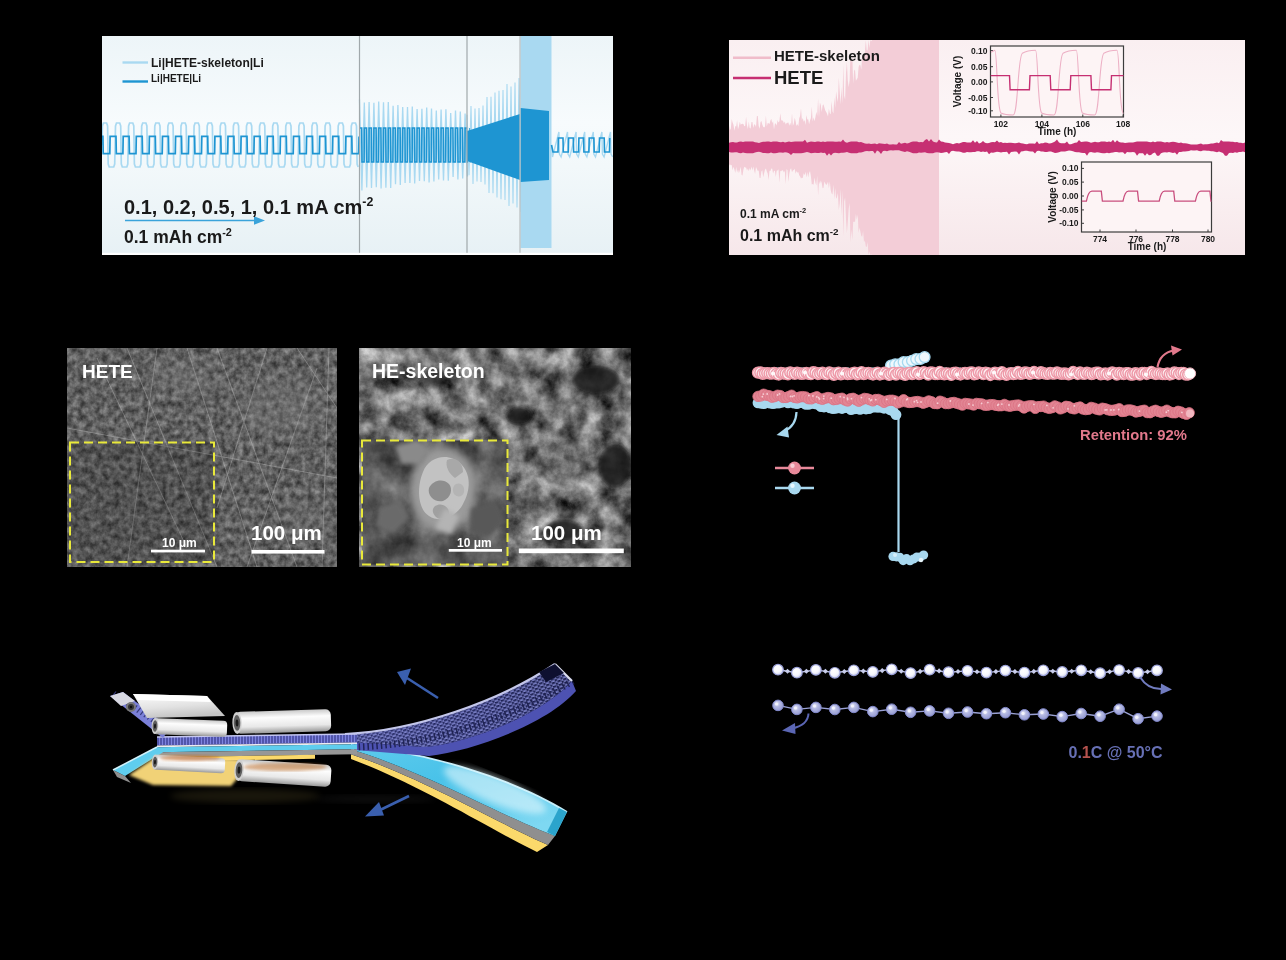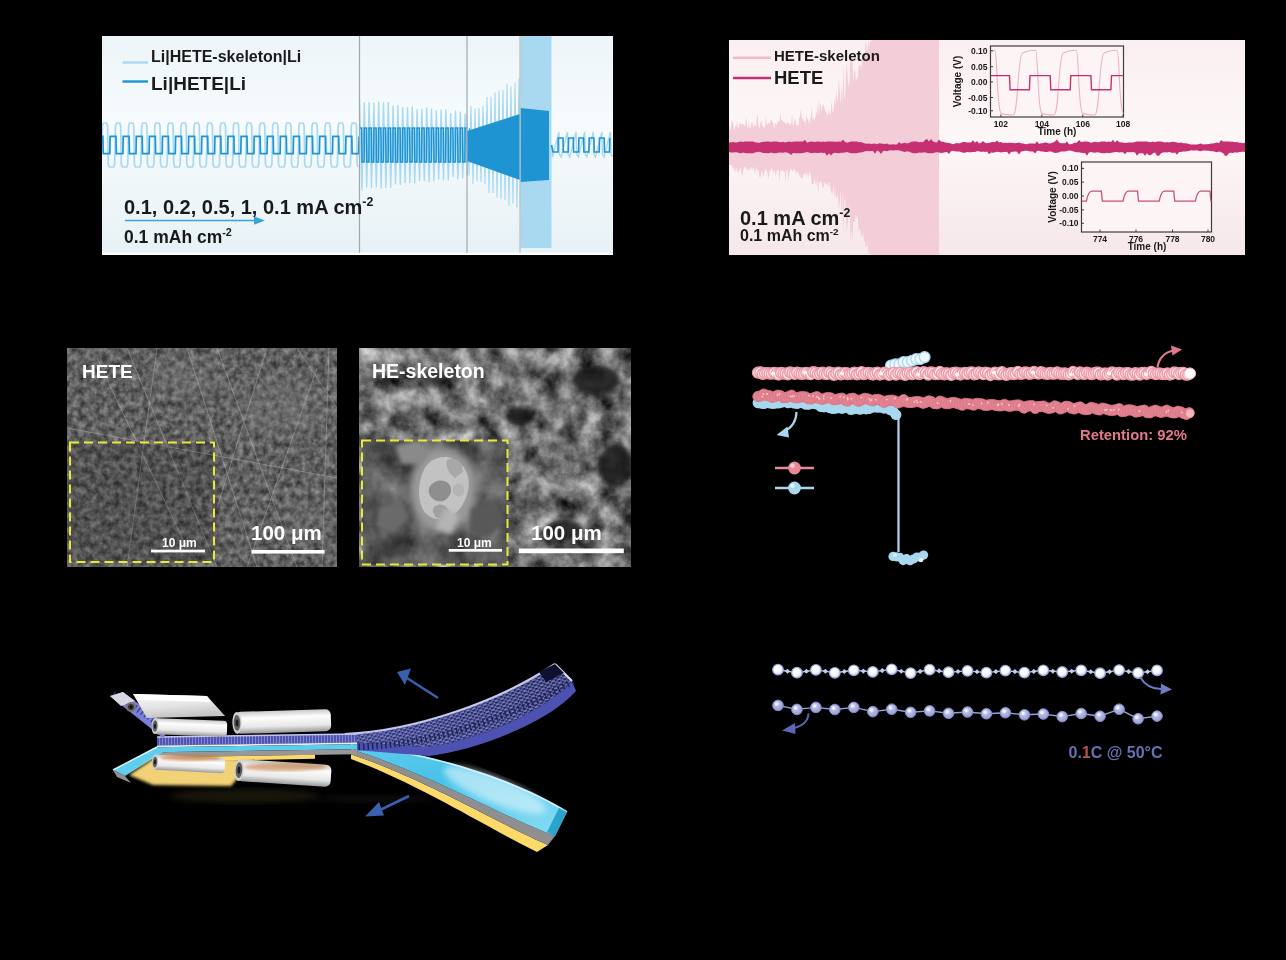--- a/index.html
+++ b/index.html
@@ -22,22 +22,22 @@
 <polyline points="449.5,109.0 451.0,116.0 456.0,116.0 456.3,102.0 461.0,102.0 461.3,116.0 466.3,116.0 466.6,102.0 471.3,102.0 471.6,116.0 476.6,116.0 476.9,102.0 481.6,102.0 481.9,116.0 486.9,116.0 487.2,102.0 491.9,102.0 492.2,116.0 497.2,116.0 497.5,102.0 502.2,102.0 502.5,116.0 507.5,116.0 507.8,102.0" fill="none" stroke="#1e95d2" stroke-width="1.6"></polyline>
 <line x1="257.5" y1="0" x2="257.5" y2="219" stroke="#a0a8ab" stroke-width="1.2"></line>
 <line x1="365" y1="0" x2="365" y2="219" stroke="#a0a8ab" stroke-width="1.2"></line>
 <line x1="418" y1="0" x2="418" y2="219" stroke="#b8bcbe" stroke-width="1.2"></line>
 <rect x="0" y="216.8" width="511" height="2.2" fill="#ffffff"></rect>
 <line x1="20.5" y1="26.5" x2="46" y2="26.5" stroke="#a9d9f1" stroke-width="2.4"></line>
 <line x1="20.5" y1="45.5" x2="46" y2="45.5" stroke="#1e95d2" stroke-width="2.4"></line>
 <line x1="23" y1="184.5" x2="153" y2="184.5" stroke="#3aa3da" stroke-width="1.6"></line>
 <path d="M152,180.2 L163,184.5 L152,188.8 Z" fill="#3aa3da"></path>
 </svg>
-    <div class="abs blk" style="left:49px;top:12px;font-size:16px">Li|HETE-skeleton|Li</div>
-    <div class="abs blk" style="left:49px;top:37px;font-size:19px">Li|HETE|Li</div>
+    <div class="abs blk" style="left:49px;top:20px;font-size:12px">Li|HETE-skeleton|Li</div>
+    <div class="abs blk" style="left:49px;top:37px;font-size:10px">Li|HETE|Li</div>
     <div class="abs blk" style="left:22px;top:159px;font-size:20px">0.1, 0.2, 0.5, 1, 0.1 mA cm<sup>-2</sup></div>
     <div class="abs blk" style="left:22px;top:190px;font-size:17.5px">0.1 mAh cm<sup>-2</sup></div>
   </div>
 <div class="abs" style="left:729px;top:40px;width:516px;height:215px;background:linear-gradient(180deg,#faeff1 0%,#fdf7f8 45%,#f9edef 80%,#f6e7ea 100%)">
     <svg width="516" height="215" viewBox="0 0 516 215" style="position:absolute;left:0;top:0">
       <polygon points="0.0,85.2 0.9,90.0 1.8,88.8 2.7,79.1 3.6,82.6 4.5,84.7 5.4,90.7 6.3,86.0 7.2,86.4 8.1,80.3 9.0,89.3 9.9,86.2 10.8,81.8 11.7,84.7 12.6,84.0 13.5,83.7 14.4,83.9 15.3,86.3 16.2,85.8 17.1,76.7 18.0,85.2 18.9,89.0 19.8,81.6 20.7,88.1 21.6,88.5 22.5,81.9 23.4,82.0 24.3,88.0 25.2,84.3 26.1,84.8 27.0,87.1 27.9,76.0 28.8,76.0 29.7,86.0 30.6,88.8 31.5,82.0 32.4,81.1 33.3,84.4 34.2,86.7 35.1,87.4 36.0,86.6 36.9,75.4 37.8,86.6 38.7,83.1 39.6,83.3 40.5,83.9 41.4,80.6 42.3,78.7 43.2,82.9 44.1,81.2 45.0,89.6 45.9,83.6 46.8,83.6 47.7,85.6 48.6,79.9 49.5,82.6 50.4,81.2 51.3,73.3 52.2,80.2 53.1,80.4 54.0,80.7 54.9,83.3 55.8,81.4 56.7,84.4 57.6,83.1 58.5,82.8 59.4,82.6 60.3,85.7 61.2,82.7 62.1,85.7 63.0,73.0 63.9,85.7 64.8,83.5 65.7,77.8 66.6,81.0 67.5,85.9 68.4,83.9 69.3,86.2 70.2,78.3 71.1,76.1 72.0,68.2 72.9,80.0 73.8,78.1 74.7,81.8 75.6,80.1 76.5,85.0 77.4,74.9 78.3,79.5 79.2,79.2 80.1,84.3 81.0,80.5 81.9,77.9 82.8,66.6 83.7,81.4 84.6,77.2 85.5,81.2 86.4,77.3 87.3,71.7 88.2,75.7 89.1,58.4 90.0,77.4 90.9,62.4 91.8,64.9 92.7,72.0 93.6,65.4 94.5,64.2 95.4,67.6 96.3,70.5 97.2,72.1 98.1,73.8 99.0,76.4 99.9,68.4 100.8,73.3 101.7,74.3 102.6,61.1 103.5,71.2 104.4,73.5 105.3,57.3 106.2,68.1 107.1,51.3 108.0,57.4 108.9,62.1 109.8,37.4 110.7,51.2 111.6,64.4 112.5,47.1 113.4,63.8 114.3,24.2 115.2,55.7 116.1,59.5 117.0,32.8 117.9,22.1 118.8,40.5 119.7,47.2 120.6,40.3 121.5,12.7 122.4,22.6 123.3,16.1 124.2,43.7 125.1,30.8 126.0,29.6 126.9,40.8 127.8,39.3 128.7,37.8 129.6,27.1 130.5,24.8 131.4,25.2 132.3,29.6 133.2,15.2 134.1,18.3 135.0,19.3 135.9,11.5 136.8,0.0 137.7,9.9 138.6,10.6 139.5,0.0 140.4,8.1 141.3,0.0 142.2,1.3 143.1,0.0 144.0,0.0 144.9,0.0 145.8,0.0 146.7,0.0 147.6,0.0 148.5,0.0 149.4,0.0 150.3,0.0 151.2,0.0 152.1,0.0 153.0,0.0 153.9,0.0 154.8,0.0 155.7,0.0 156.6,0.0 157.5,0.0 158.4,0.0 159.3,0.0 160.2,0.0 161.1,0.0 162.0,0.0 162.9,0.0 163.8,0.0 164.7,0.0 165.6,0.0 166.5,0.0 167.4,0.0 168.3,0.0 169.2,0.0 170.1,0.0 171.0,0.0 171.9,0.0 172.8,0.0 173.7,0.0 174.6,0.0 175.5,0.0 176.4,0.0 177.3,0.0 178.2,0.0 179.1,0.0 180.0,0.0 180.9,0.0 181.8,0.0 182.7,0.0 183.6,0.0 184.5,0.0 185.4,0.0 186.3,0.0 187.2,0.0 188.1,0.0 189.0,0.0 189.9,0.0 190.8,0.0 191.7,0.0 192.6,0.0 193.5,0.0 194.4,0.0 195.3,0.0 196.2,0.0 197.1,0.0 198.0,0.0 198.9,0.0 199.8,0.0 200.7,0.0 201.6,0.0 202.5,0.0 203.4,0.0 204.3,0.0 205.2,0.0 206.1,0.0 207.0,0.0 207.9,0.0 208.8,0.0 209.7,0.0 210.0,0.0 210.0,215.0 209.7,215.0 208.8,215.0 207.9,215.0 207.0,215.0 206.1,215.0 205.2,215.0 204.3,215.0 203.4,215.0 202.5,215.0 201.6,215.0 200.7,215.0 199.8,215.0 198.9,215.0 198.0,215.0 197.1,215.0 196.2,215.0 195.3,215.0 194.4,215.0 193.5,215.0 192.6,215.0 191.7,215.0 190.8,215.0 189.9,215.0 189.0,215.0 188.1,215.0 187.2,215.0 186.3,215.0 185.4,215.0 184.5,215.0 183.6,215.0 182.7,215.0 181.8,215.0 180.9,215.0 180.0,215.0 179.1,215.0 178.2,215.0 177.3,215.0 176.4,215.0 175.5,215.0 174.6,215.0 173.7,215.0 172.8,215.0 171.9,215.0 171.0,215.0 170.1,215.0 169.2,215.0 168.3,215.0 167.4,215.0 166.5,215.0 165.6,215.0 164.7,215.0 163.8,215.0 162.9,215.0 162.0,215.0 161.1,215.0 160.2,215.0 159.3,215.0 158.4,215.0 157.5,215.0 156.6,215.0 155.7,215.0 154.8,215.0 153.9,215.0 153.0,215.0 152.1,215.0 151.2,215.0 150.3,215.0 149.4,215.0 148.5,215.0 147.6,215.0 146.7,215.0 145.8,215.0 144.9,215.0 144.0,215.0 143.1,215.0 142.2,214.6 141.3,215.0 140.4,211.4 139.5,215.0 138.6,201.9 137.7,206.9 136.8,206.4 135.9,200.6 135.0,202.2 134.1,191.0 133.2,196.7 132.3,196.0 131.4,191.7 130.5,187.4 129.6,192.9 128.7,174.4 127.8,179.7 126.9,173.7 126.0,182.1 125.1,181.5 124.2,182.1 123.3,200.1 122.4,189.6 121.5,202.5 120.6,162.9 119.7,168.9 118.8,181.9 117.9,193.2 117.0,179.6 116.1,157.5 115.2,161.4 114.3,196.7 113.4,150.3 112.5,176.1 111.6,148.9 110.7,163.4 109.8,170.1 108.9,153.1 108.0,157.3 107.1,158.7 106.2,148.0 105.3,159.2 104.4,144.6 103.5,154.4 102.6,153.4 101.7,149.9 100.8,141.6 99.9,148.5 99.0,141.7 98.1,144.0 97.2,145.0 96.3,143.6 95.4,141.6 94.5,147.8 93.6,148.2 92.7,143.1 91.8,140.4 90.9,144.0 90.0,141.3 89.1,155.4 88.2,135.8 87.3,145.5 86.4,142.8 85.5,137.4 84.6,144.7 83.7,143.9 82.8,144.6 81.9,136.2 81.0,131.0 80.1,133.0 79.2,137.5 78.3,131.9 77.4,137.6 76.5,131.7 75.6,135.2 74.7,133.3 73.8,138.0 72.9,137.7 72.0,138.6 71.1,136.4 70.2,135.2 69.3,131.9 68.4,132.8 67.5,130.9 66.6,133.7 65.7,128.8 64.8,130.1 63.9,130.5 63.0,132.2 62.1,128.3 61.2,129.5 60.3,133.7 59.4,141.9 58.5,130.2 57.6,129.1 56.7,144.3 55.8,130.7 54.9,132.6 54.0,130.5 53.1,130.3 52.2,131.2 51.3,131.1 50.4,142.8 49.5,129.3 48.6,130.4 47.7,130.8 46.8,137.1 45.9,130.8 45.0,130.9 44.1,133.6 43.2,128.7 42.3,128.4 41.4,131.0 40.5,130.7 39.6,139.9 38.7,133.6 37.8,131.6 36.9,128.5 36.0,129.7 35.1,133.2 34.2,137.3 33.3,130.2 32.4,131.4 31.5,138.1 30.6,138.1 29.7,130.5 28.8,130.9 27.9,129.0 27.0,127.1 26.1,134.1 25.2,130.5 24.3,126.6 23.4,130.6 22.5,126.5 21.6,130.6 20.7,127.9 19.8,131.2 18.9,128.5 18.0,130.5 17.1,127.6 16.2,127.6 15.3,126.7 14.4,129.8 13.5,135.5 12.6,134.9 11.7,126.8 10.8,130.4 9.9,133.3 9.0,129.5 8.1,132.4 7.2,126.7 6.3,132.9 5.4,129.6 4.5,126.7 3.6,130.2 2.7,125.0 1.8,125.3 0.9,124.3 0.0,125.4" fill="#f3cdd7"></polygon>
       <polygon points="0.0,102.8 2.0,102.2 4.0,102.1 6.0,102.4 8.0,102.4 10.0,101.7 12.0,101.4 14.0,102.0 16.0,101.6 18.0,101.4 20.0,101.4 22.0,101.4 24.0,101.4 26.0,102.2 28.0,102.6 30.0,102.9 32.0,102.3 34.0,101.7 36.0,101.8 38.0,101.4 40.0,101.4 42.0,102.0 44.0,101.4 46.0,101.4 48.0,101.5 50.0,102.1 52.0,102.3 54.0,101.8 56.0,102.5 58.0,102.1 60.0,101.4 62.0,102.1 64.0,101.7 66.0,101.4 68.0,101.4 70.0,101.4 72.0,101.4 74.0,101.6 76.0,99.7 78.0,102.7 80.0,102.0 82.0,101.4 84.0,101.7 86.0,101.9 88.0,101.5 90.0,101.6 92.0,102.0 94.0,101.6 96.0,101.9 98.0,101.4 100.0,101.4 102.0,101.6 104.0,101.4 106.0,101.8 108.0,101.8 110.0,101.4 112.0,101.8 114.0,99.4 116.0,102.0 118.0,102.8 120.0,101.9 122.0,101.4 124.0,101.4 126.0,101.4 128.0,101.4 130.0,102.2 132.0,102.1 134.0,102.8 136.0,103.6 138.0,103.7 140.0,103.5 142.0,104.0 144.0,103.7 146.0,103.4 148.0,104.2 150.0,103.3 152.0,103.4 154.0,103.8 156.0,104.1 158.0,103.6 160.0,104.5 162.0,104.6 164.0,104.2 166.0,104.6 168.0,104.6 170.0,102.1 172.0,103.7 174.0,103.3 176.0,102.8 178.0,103.4 180.0,103.0 182.0,102.1 184.0,101.4 186.0,101.4 188.0,101.4 190.0,102.2 192.0,102.0 194.0,102.2 196.0,100.0 198.0,99.1 200.0,101.4 202.0,98.9 204.0,101.4 206.0,102.2 208.0,102.4 210.0,99.6 212.0,101.6 214.0,101.8 216.0,102.5 218.0,102.7 220.0,103.1 222.0,103.5 224.0,104.2 226.0,103.5 228.0,103.1 230.0,103.4 232.0,102.7 234.0,101.9 236.0,101.9 238.0,102.6 240.0,102.5 242.0,102.4 244.0,100.2 246.0,102.7 248.0,100.9 250.0,103.5 252.0,102.8 254.0,100.9 256.0,102.7 258.0,103.3 260.0,102.9 262.0,102.2 264.0,102.0 266.0,102.3 268.0,100.4 270.0,102.6 272.0,102.0 274.0,102.9 276.0,102.7 278.0,102.9 280.0,102.7 282.0,102.7 284.0,103.1 286.0,103.2 288.0,103.0 290.0,102.5 292.0,103.2 294.0,103.5 296.0,104.0 298.0,104.2 300.0,103.5 302.0,103.4 304.0,103.4 306.0,103.7 308.0,101.2 310.0,104.0 312.0,103.3 314.0,103.2 316.0,102.6 318.0,102.8 320.0,103.4 322.0,103.3 324.0,102.5 326.0,101.6 328.0,99.4 330.0,102.4 332.0,103.3 334.0,103.3 336.0,103.3 338.0,101.4 340.0,104.2 342.0,104.2 344.0,103.6 346.0,102.8 348.0,102.4 350.0,99.9 352.0,101.9 354.0,101.7 356.0,101.5 358.0,101.4 360.0,102.1 362.0,102.7 364.0,102.2 366.0,101.8 368.0,102.3 370.0,102.3 372.0,101.5 374.0,101.4 376.0,101.4 378.0,101.9 380.0,101.4 382.0,101.9 384.0,99.7 386.0,102.6 388.0,100.3 390.0,102.0 392.0,102.4 394.0,102.5 396.0,103.0 398.0,102.7 400.0,102.5 402.0,102.5 404.0,102.6 406.0,102.1 408.0,101.4 410.0,101.4 412.0,101.4 414.0,101.4 416.0,101.4 418.0,101.4 420.0,102.0 422.0,102.2 424.0,101.4 426.0,102.3 428.0,101.4 430.0,101.4 432.0,101.4 434.0,102.1 436.0,102.5 438.0,102.0 440.0,102.6 442.0,102.0 444.0,101.7 446.0,102.0 448.0,102.5 450.0,102.9 452.0,102.6 454.0,103.3 456.0,103.3 458.0,103.6 460.0,104.0 462.0,104.6 464.0,104.4 466.0,104.5 468.0,104.6 470.0,103.9 472.0,103.6 474.0,104.4 476.0,104.2 478.0,104.2 480.0,104.0 482.0,103.5 484.0,103.6 486.0,103.0 488.0,102.4 490.0,103.3 492.0,99.9 494.0,101.6 496.0,101.4 498.0,101.4 500.0,101.6 502.0,101.8 504.0,101.8 506.0,102.3 508.0,101.9 510.0,102.8 512.0,102.7 514.0,103.2 516.0,102.4 516.0,112.3 514.0,111.6 512.0,112.0 510.0,111.9 508.0,112.7 506.0,112.3 504.0,112.9 502.0,112.8 500.0,113.0 498.0,115.7 496.0,115.7 494.0,113.0 492.0,112.3 490.0,111.5 488.0,112.3 486.0,111.7 484.0,111.2 482.0,111.3 480.0,110.8 478.0,110.7 476.0,110.6 474.0,110.5 472.0,111.2 470.0,110.9 468.0,110.3 466.0,110.4 464.0,110.5 462.0,110.3 460.0,110.9 458.0,111.2 456.0,111.5 454.0,111.5 452.0,112.1 450.0,111.9 448.0,114.7 446.0,112.6 444.0,112.9 442.0,112.6 440.0,112.1 438.0,112.6 436.0,112.2 434.0,112.6 432.0,113.2 430.0,115.7 428.0,115.7 426.0,112.4 424.0,113.2 422.0,115.0 420.0,115.2 418.0,113.2 416.0,115.7 414.0,113.2 412.0,113.2 410.0,113.2 408.0,115.7 406.0,112.5 404.0,112.1 402.0,112.2 400.0,112.2 398.0,112.0 396.0,114.2 394.0,112.2 392.0,112.3 390.0,112.6 388.0,111.9 386.0,112.1 384.0,112.5 382.0,112.7 380.0,113.2 378.0,112.8 376.0,113.2 374.0,113.2 372.0,113.0 370.0,112.4 368.0,112.3 366.0,112.8 364.0,112.4 362.0,112.0 360.0,112.5 358.0,115.7 356.0,113.1 354.0,112.9 352.0,112.7 350.0,112.3 348.0,112.3 346.0,112.0 344.0,111.2 342.0,110.7 340.0,110.6 338.0,110.9 336.0,111.5 334.0,111.5 332.0,111.5 330.0,112.2 328.0,112.7 326.0,113.0 324.0,112.2 322.0,111.4 320.0,111.4 318.0,111.9 316.0,112.1 314.0,111.5 312.0,111.5 310.0,110.8 308.0,111.1 306.0,113.6 304.0,111.4 302.0,111.4 300.0,111.3 298.0,110.7 296.0,110.8 294.0,111.3 292.0,111.6 290.0,114.6 288.0,111.8 286.0,111.6 284.0,111.7 282.0,112.0 280.0,114.6 278.0,111.8 276.0,112.0 274.0,111.9 272.0,112.6 270.0,112.1 268.0,111.8 266.0,112.3 264.0,112.7 262.0,112.4 260.0,114.3 258.0,111.5 256.0,112.0 254.0,111.4 252.0,111.9 250.0,111.3 248.0,111.3 246.0,112.0 244.0,112.0 242.0,112.3 240.0,112.2 238.0,112.1 236.0,112.7 234.0,112.7 232.0,112.0 230.0,111.4 228.0,111.6 226.0,111.3 224.0,110.7 222.0,111.3 220.0,114.1 218.0,112.0 216.0,112.2 214.0,112.8 212.0,113.0 210.0,112.6 208.0,112.3 206.0,112.5 204.0,113.2 202.0,113.2 200.0,113.2 198.0,113.0 196.0,112.2 194.0,112.4 192.0,112.7 190.0,112.5 188.0,113.2 186.0,113.2 184.0,113.2 182.0,112.5 180.0,111.7 178.0,111.3 176.0,112.0 174.0,111.5 172.0,111.1 170.0,110.3 168.0,110.3 166.0,110.3 164.0,110.6 162.0,110.3 160.0,110.4 158.0,111.2 156.0,110.7 154.0,111.0 152.0,113.9 150.0,111.4 148.0,110.6 146.0,113.8 144.0,111.1 142.0,110.9 140.0,111.3 138.0,111.1 136.0,111.2 134.0,111.9 132.0,112.6 130.0,112.5 128.0,113.2 126.0,113.2 124.0,113.2 122.0,113.2 120.0,112.7 118.0,111.9 116.0,112.6 114.0,112.7 112.0,112.8 110.0,113.2 108.0,112.9 106.0,112.8 104.0,113.2 102.0,115.5 100.0,113.2 98.0,115.7 96.0,112.7 94.0,113.0 92.0,112.6 90.0,113.0 88.0,113.1 86.0,112.7 84.0,112.9 82.0,113.2 80.0,112.6 78.0,112.1 76.0,112.5 74.0,113.0 72.0,113.2 70.0,113.2 68.0,113.2 66.0,113.2 64.0,112.9 62.0,115.1 60.0,113.2 58.0,112.6 56.0,112.2 54.0,112.8 52.0,112.4 50.0,112.5 48.0,113.1 46.0,113.2 44.0,113.2 42.0,112.6 40.0,113.2 38.0,113.2 36.0,112.9 34.0,112.9 32.0,112.3 30.0,111.8 28.0,112.1 26.0,112.5 24.0,113.2 22.0,113.2 20.0,113.2 18.0,113.2 16.0,113.0 14.0,112.6 12.0,113.2 10.0,112.9 8.0,112.3 6.0,112.3 4.0,112.5 2.0,112.5 0.0,111.9" fill="#c62f72"></polygon>
       <line x1="4" y1="17.7" x2="42" y2="17.7" stroke="#f0bcca" stroke-width="2.6"></line>
       <line x1="4" y1="38" x2="42" y2="38" stroke="#c62f72" stroke-width="2.6"></line>
       <clipPath id="ins1clip">
@@ -87,21 +87,21 @@
       <text x="443.5" y="201.5" text-anchor="middle" font-size="8.5" font-weight="bold" fill="#1a1a1a">778</text>
       <line x1="443.5" y1="189.5" x2="443.5" y2="192.0" stroke="#3c3c3c" stroke-width="1"></line>
       <text x="479.0" y="201.5" text-anchor="middle" font-size="8.5" font-weight="bold" fill="#1a1a1a">780</text>
       <line x1="479.0" y1="189.5" x2="479.0" y2="192.0" stroke="#3c3c3c" stroke-width="1"></line>
       <text x="418" y="209.5" text-anchor="middle" font-size="10" font-weight="bold" fill="#1a1a1a">Time (h)</text>
       <text x="327" y="157" text-anchor="middle" font-size="10" font-weight="bold" fill="#1a1a1a" transform="rotate(-90 327 157)">Voltage (V)</text>
       <path d="M352.5,161.2 L357.4,161.2 Q359.2,151.1 362.9,151.1 L372.3,151.1 L373.4,161.2 L394.0,161.2 Q395.8,151.1 399.4,151.1 L408.5,151.1 L409.6,161.2 L430.2,161.2 Q432.0,151.1 435.6,151.1 L444.7,151.1 L445.8,161.2 L466.4,161.2 Q468.2,151.1 471.8,151.1 L480.9,151.1 L482.0,161.2 L502.6,161.2 Q504.4,151.1 508.0,151.1 " fill="none" stroke="#c94e7e" stroke-width="1.3" clip-path="url(#ins2clip)"></path>
     </svg>
     <div class="abs blk" style="left:45px;top:7px;font-size:15px">HETE-skeleton</div>
     <div class="abs blk" style="left:45px;top:27px;font-size:18.5px">HETE</div>
-    <div class="abs blk" style="left:11px;top:166px;font-size:20px">0.1 mA cm<sup>-2</sup></div>
+    <div class="abs blk" style="left:11px;top:166px;font-size:12px">0.1 mA cm<sup>-2</sup></div>
     <div class="abs blk" style="left:11px;top:186px;font-size:16px">0.1 mAh cm<sup>-2</sup></div>
   </div>
 <svg class="abs" style="left:67px;top:348px" width="270" height="219" viewBox="0 0 270 219">
 <defs>
 <filter id="semL" color-interpolation-filters="sRGB" x="0" y="0" width="100%" height="100%">
 <feTurbulence type="fractalNoise" baseFrequency="0.17 0.15" numOctaves="3" seed="11"></feTurbulence>
 <feColorMatrix type="matrix" values="0.5 0 0 0 0.125  0.5 0 0 0 0.125  0.5 0 0 0 0.125  0 0 0 0 1"></feColorMatrix>
 </filter>
 <filter id="blurL">
         <feGaussianBlur stdDeviation="8"></feGaussianBlur>

